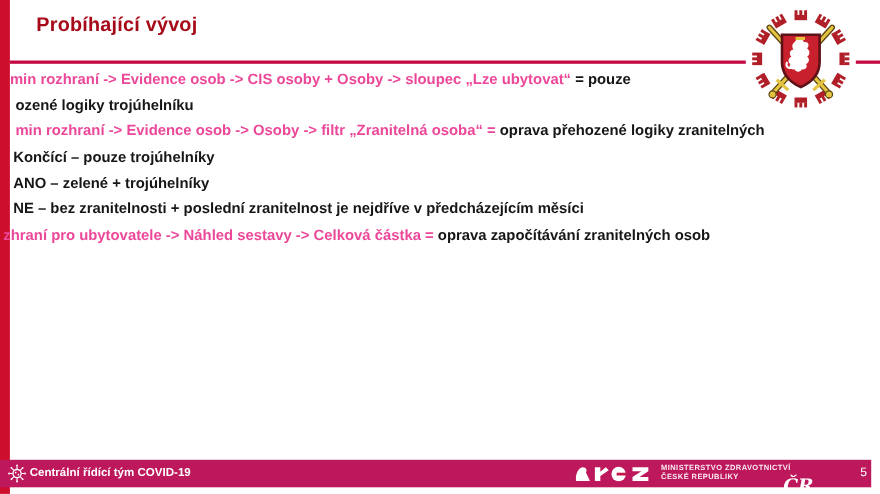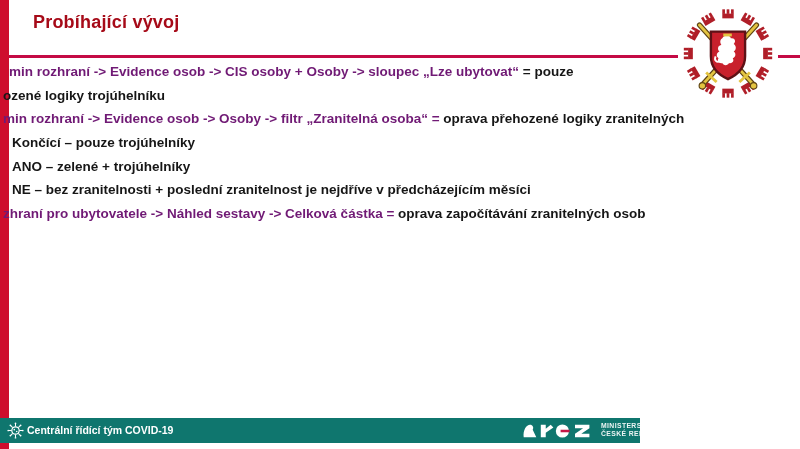--- a/index.html
+++ b/index.html
@@ -14,24 +14,24 @@
     white-space:nowrap;
   }
   .rule{position:absolute;left:9px;top:55px;width:791px;height:2.5px;background:#C40A45;z-index:2;}
   .emblem-box{position:absolute;left:678px;top:4px;width:100px;height:99px;background:#ffffff;z-index:3;
     display:flex;align-items:center;justify-content:center;}
   .body-text{position:absolute;left:0;top:60px;width:800px;z-index:2;}
   .line{
     height:23.7px;line-height:23.7px;font-size:13.5px;font-weight:bold;
     color:#161616;white-space:nowrap;overflow:hidden;
   }
-  .pl9{padding-left:9px}.pl3{padding-left:3px}.pl12{padding-left:12px}.pl1{padding-left:3px}
-  .red{color:#701a75;}
+  .pl9{padding-left:9px}.pl3{padding-left:14px}.pl12{padding-left:12px}.pl1{padding-left:3px}
+  .red{color:#ec4899;}
   .footer{
-    position:absolute;left:0;top:418px;width:640px;height:25px;background:#0f766e;
+    position:absolute;left:0;top:418px;width:792px;height:25px;background:#be185d;
     z-index:4;color:#ffffff;
   }
   .virus{position:absolute;left:6px;top:3px;}
   .footer-label{position:absolute;left:27px;top:0;line-height:25px;font-size:10.5px;font-weight:bold;white-space:nowrap;}
   .min-logo{position:absolute;left:521px;top:3px;}
   .min-text{
     position:absolute;left:601px;top:4px;font-size:6.8px;line-height:8.4px;
     letter-spacing:0.4px;font-weight:bold;opacity:0.92;white-space:nowrap;
   }
   .monogram{

